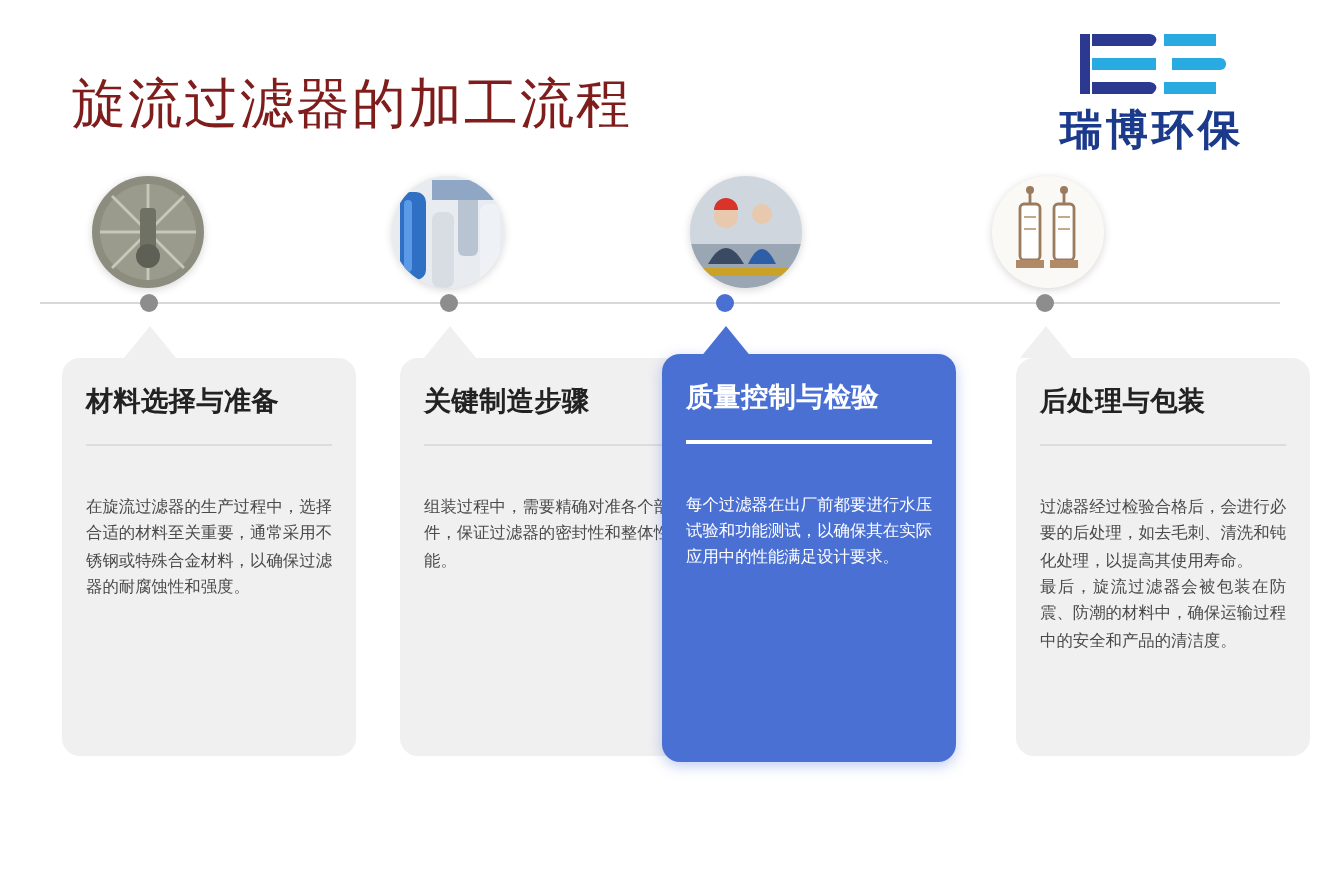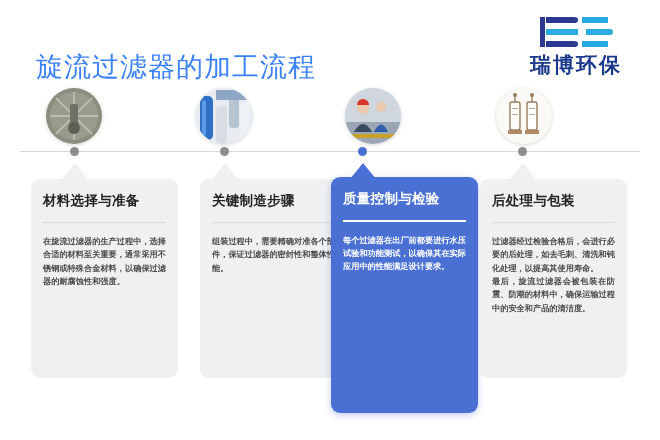--- a/index.html
+++ b/index.html
@@ -10,24 +10,23 @@
     overflow: hidden;
   }
   .page { position: relative; width: 660px; height: 440px; background: #fff; }
 
   
   .page-title {
     position: absolute;
     left: 36px; top: 34px;
     font-size: 27px;
     font-weight: 400;
-    color: #3b82f6;
+    color: #7f1d1d;
     letter-spacing: 1px;
     white-space: nowrap;
-    margin-top: 15px;
   }
   .logo {
     position: absolute;
     right: 16px; top: 16px;
     width: 136px; height: 66px;
     display: flex; flex-direction: column;
     align-items: center; justify-content: flex-start;
   }
   .logo-mark { width: 92px; height: 32px; display: block; }
   .logo-text {
@@ -80,40 +79,40 @@
     top: 179px;
     width: 147px;
     height: 199px;
     background: #f0f0f0;
     border-radius: 9px;
     padding: 14px 12px 10px 12px;
   }
   .card.active {
     background: #4a70d4;
     top: 177px;
-    height: 236px;
+    height: 204px;
     box-shadow: 0 2px 7px rgba(74,112,212,0.35);
   }
   .card-title {
     font-size: 13.5px;
     font-weight: 700;
     color: #222;
     letter-spacing: 0.3px;
     line-height: 1.2;
     white-space: nowrap;
   }
   .card.active .card-title { color: #ffffff; }
   .card-divider {
     margin-top: 13px;
     width: 100%;
     height: 1px;
     background: #dcdcdc;
   }
   .card.active .card-divider { background: #ffffff; height: 1.5px; }
-  .card-body { margin-top: 12px; font-weight: bold; }
+  .card-body { margin-top: 24px; }
   .card-para {
     font-size: 8.2px;
     line-height: 1.62;
     color: #4a4a4a;
     text-align: justify;
   }
   .card.active .card-para { color: #ffffff; }
 </style>
 </head>
 <body>
@@ -211,21 +210,21 @@
           <p class="card-para">组装过程中，需要精确对准各个部件，保证过滤器的密封性和整体性能。</p>
         </div>
       </div>
       <div class="card active" style="left: 331px;">
         <div class="card-title">质量控制与检验</div>
         <div class="card-divider"></div>
         <div class="card-body">
           <p class="card-para">每个过滤器在出厂前都要进行水压试验和功能测试，以确保其在实际应用中的性能满足设计要求。</p>
         </div>
       </div>
-      <div class="card" style="left: 480px;">
+      <div class="card" style="left: 508px;">
         <div class="card-title">后处理与包装</div>
         <div class="card-divider"></div>
         <div class="card-body">
           <p class="card-para">过滤器经过检验合格后，会进行必要的后处理，如去毛刺、清洗和钝化处理，以提高其使用寿命。</p>
           <p class="card-para">最后，旋流过滤器会被包装在防震、防潮的材料中，确保运输过程中的安全和产品的清洁度。</p>
         </div>
       </div>
     </div>
 
 </div>

